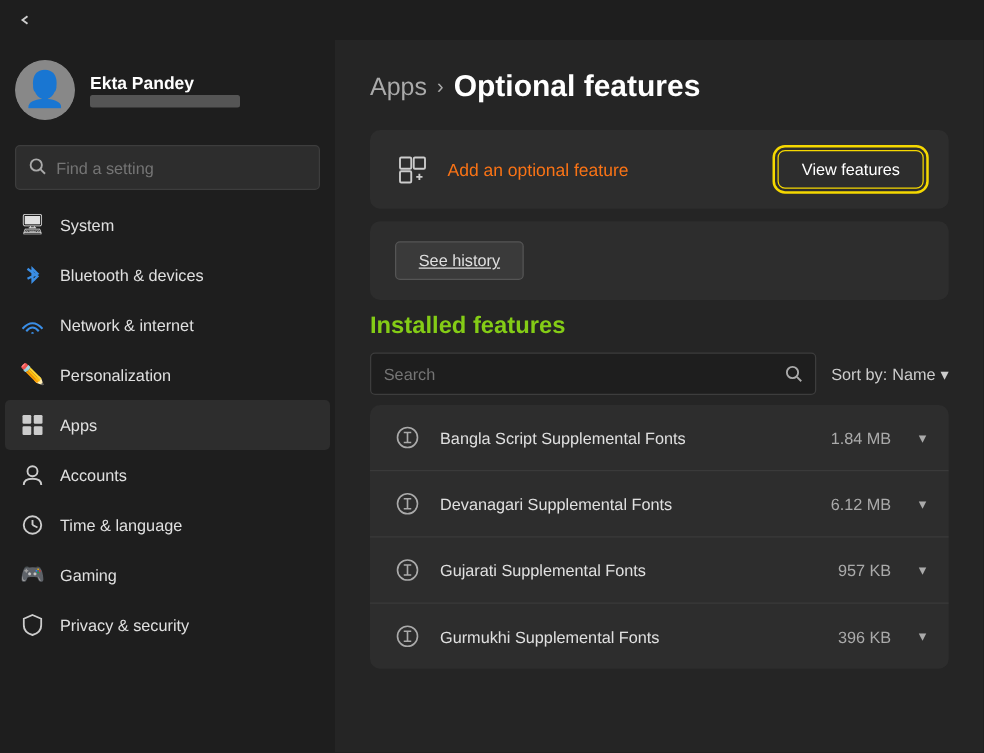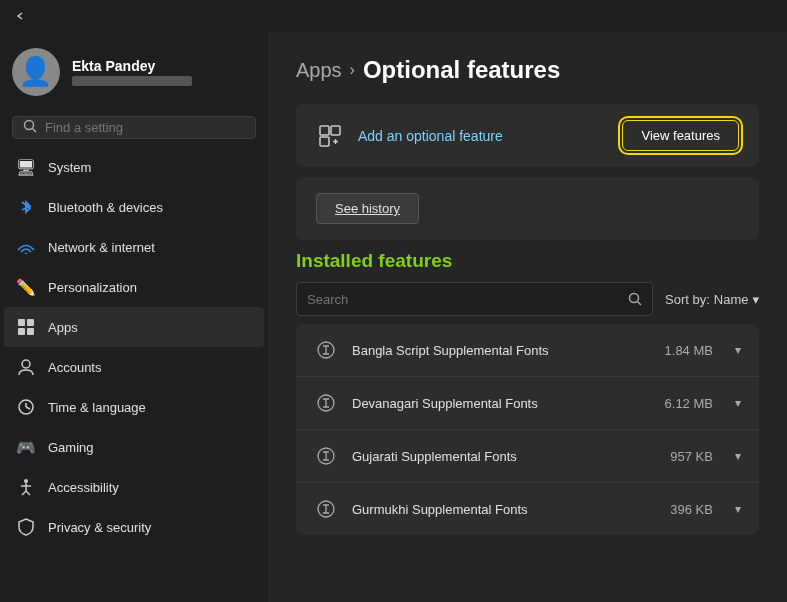--- a/index.html
+++ b/index.html
@@ -108,21 +108,21 @@
       border-radius: 2px;
       margin-top: 2px;
     }
 
     
     .search-container {
       padding: 4px 12px 8px;
     }
     .search-box {
       width: 100%;
-      height: 23px;
+      height: 36px;
       background: #2d2d2d;
       border: 1px solid #3d3d3d;
       border-radius: 4px;
       display: flex;
       align-items: center;
       padding: 0 10px;
       gap: 8px;
       cursor: text;
     }
     .search-box input {
@@ -221,21 +221,21 @@
       width: 28px;
       height: 28px;
       display: flex;
       align-items: center;
       justify-content: center;
       font-size: 20px;
       color: #ccc;
     }
     .feature-card-label {
       font-size: 14px;
-      color: #7dd3fc;
+      color: #f97316;
     }
     .btn-view-features {
       background: transparent;
       border: 1.5px solid #f5d800;
       color: #fff;
       padding: 7px 18px;
       border-radius: 6px;
       font-size: 13px;
       cursor: pointer;
       outline: 2px solid #f5d800;
@@ -448,32 +448,20 @@
             </svg>
         </span>
         <span class="nav-label">Time &amp; language</span>
       </div>
 
       <div class="nav-item">
         <span class="nav-icon">🎮</span>
         <span class="nav-label">Gaming</span>
       </div>
 
-      <div class="nav-item">
-        <span class="nav-icon">
-          <svg width="18" height="18" viewBox="0 0 18 18">
-              <circle cx="9" cy="3" r="2" fill="#ccc"></circle>
-              <line x1="9" y1="5" x2="9" y2="13" stroke="#ccc" stroke-width="1.5"></line>
-              <line x1="4" y1="8" x2="14" y2="8" stroke="#ccc" stroke-width="1.5"></line>
-              <line x1="9" y1="13" x2="5" y2="17" stroke="#ccc" stroke-width="1.5"></line>
-              <line x1="9" y1="13" x2="13" y2="17" stroke="#ccc" stroke-width="1.5"></line>
-            </svg>
-        </span>
-        <span class="nav-label">Accessibility</span>
-      </div>
 
       <div class="nav-item">
         <span class="nav-icon">
           <svg width="16" height="18" viewBox="0 0 16 18">
               <path d="M8,1 L15,4 L15,9 Q15,15 8,17 Q1,15 1,9 L1,4 Z" stroke="#ccc" stroke-width="1.5" fill="none"></path>
             </svg>
         </span>
         <span class="nav-label">Privacy &amp; security</span>
       </div>
 

